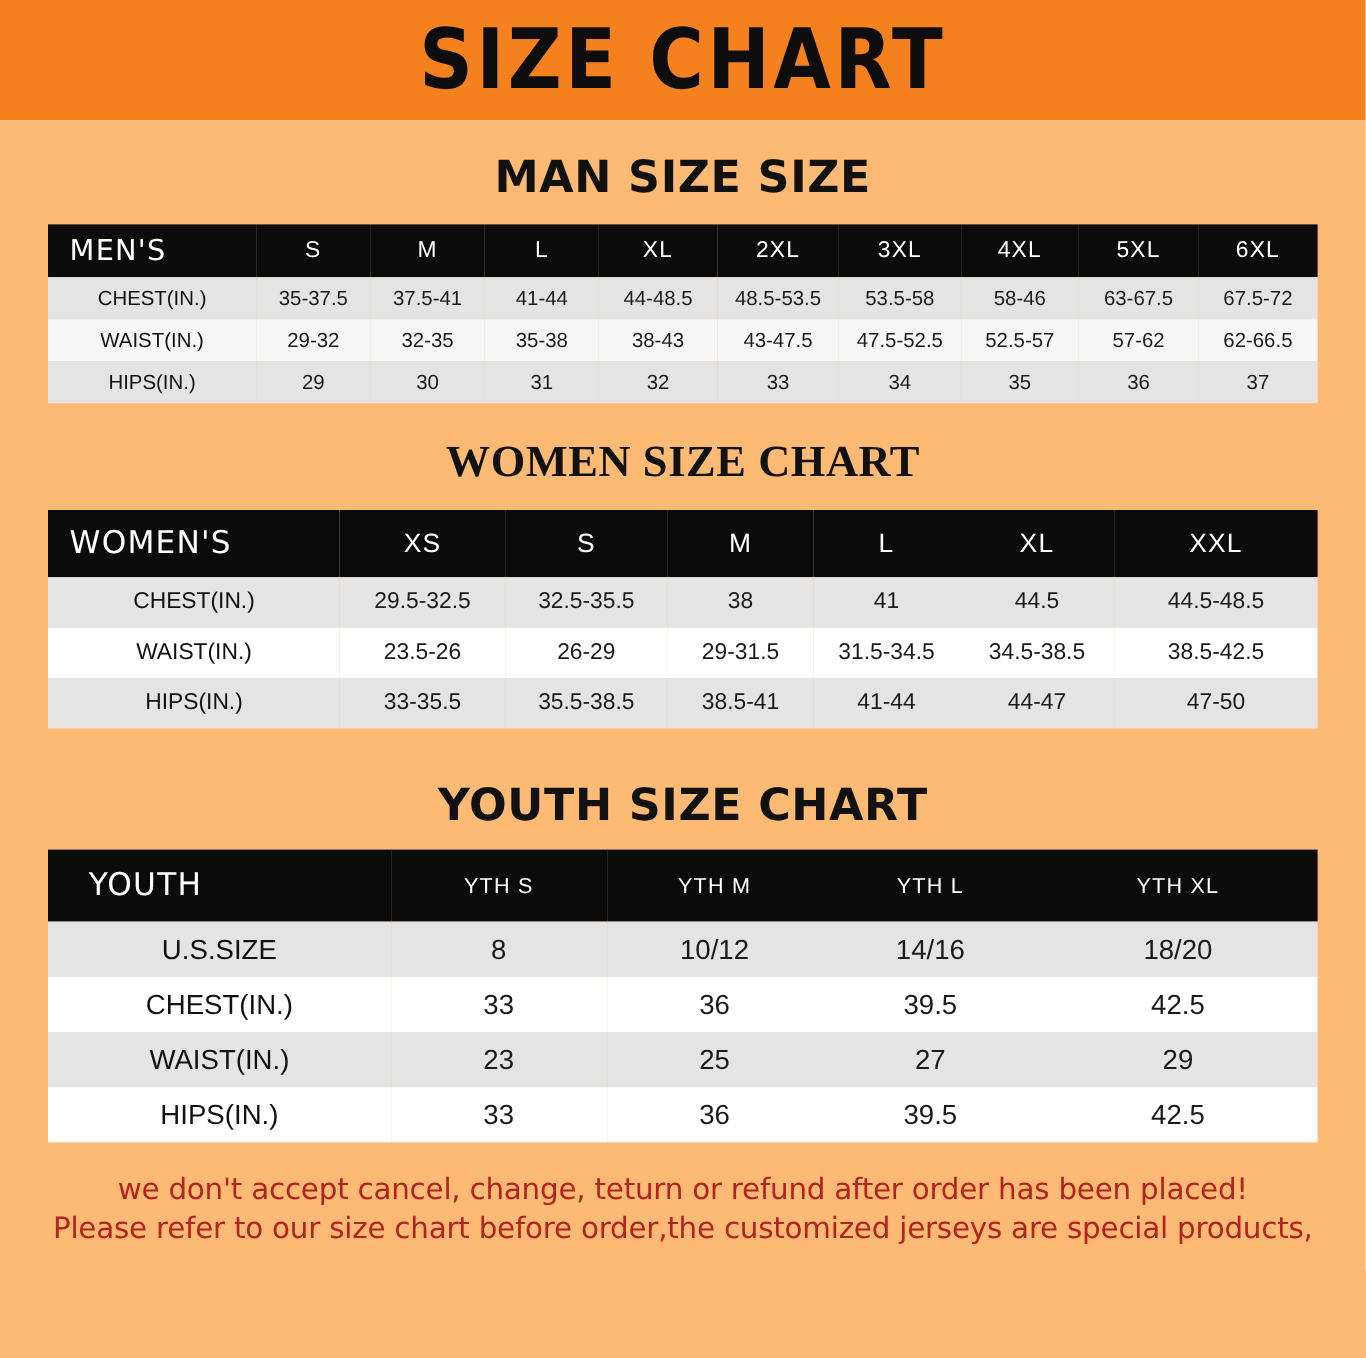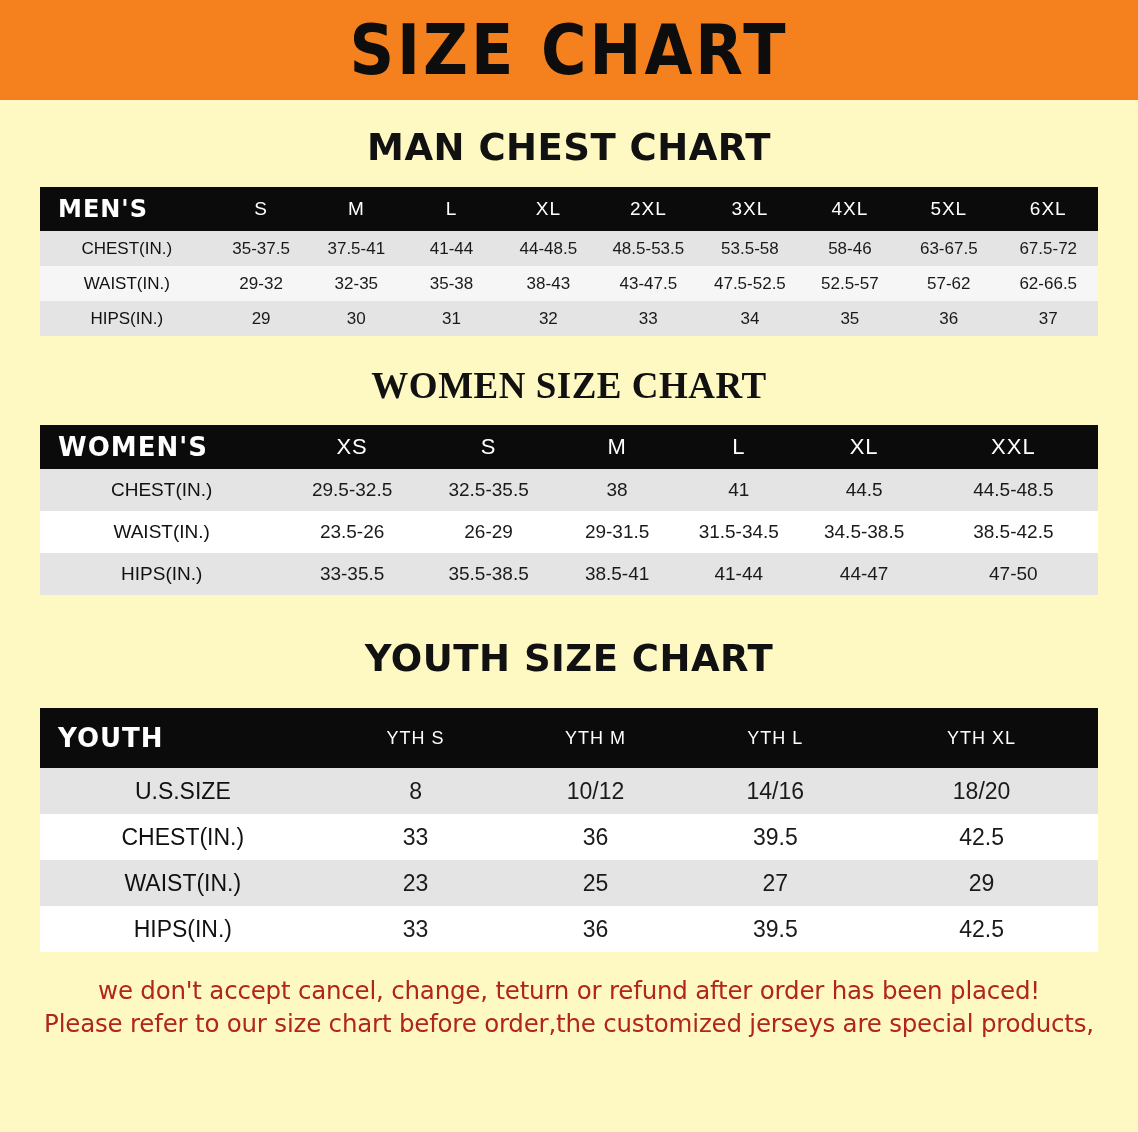--- a/index.html
+++ b/index.html
@@ -10,21 +10,21 @@
     width: 1138px;
     height: 1132px;
     background: #ffffff;
     font-family: "Liberation Sans", sans-serif;
     overflow: hidden;
   }
   .page {
     position: relative;
     width: 1138px;
     height: 1132px;
-    background: #fef9c3;
+    background: #fdba74;
   }
   
   .banner {
     width: 100%;
     height: 100px;
     background: #f5811e;
     display: flex;
     align-items: center;
     justify-content: center;
   }
@@ -42,21 +42,21 @@
     text-align: center;
     font-family: "DejaVu Sans", sans-serif;
     font-weight: bold;
     font-size: 37px;
     color: #111111;
     letter-spacing: 0.5px;
     margin: 0;
   }
   .mst { padding-top: 26px; padding-bottom: 18px; }
   .wst { padding-top: 28px; padding-bottom: 18px; font-family: Liberation Serif, serif; }
-  .yst { padding-top: 42px; padding-bottom: 28px; }
+  .yst { padding-top: 42px; padding-bottom: 16px; }
 
   
   .tbl-wrap {
     padding: 0 40px;
   }
   table.sz {
     width: 100%;
     border-collapse: collapse;
     table-layout: fixed;
   }
@@ -71,21 +71,21 @@
   }
   table.sz thead th {
     color: #ffffff;
     font-family: "Liberation Sans", sans-serif;
     font-weight: normal;
     font-size: 19px;
     letter-spacing: 1px;
   }
   table.sz thead th.first {
     font-family: "DejaVu Sans", sans-serif;
-    font-weight: bold;
+    font-weight: normal;
     font-size: 23px;
     text-align: left;
     padding-left: 18px;
     letter-spacing: 1px;
   }
   table.sz tbody td {
     font-size: 17px;
     color: #1a1a1a;
     font-family: "Liberation Sans", sans-serif;
   }
@@ -96,27 +96,27 @@
   .row-a { background: #e4e4e4; }
   .row-b { background: #f6f6f6; }
   .row-w { background: #ffffff; }
 
   
   #men-table thead th { height: 44px; }
   #men-table tbody td { height: 35px; }
   #men-table thead th.first { font-size: 24px; }
 
   
-  #women-table thead th { height: 44px; font-size: 22px; }
+  #women-table thead th { height: 56px; font-size: 22px; }
   #women-table thead th.first { font-size: 26px; padding-left: 18px; }
   #women-table tbody td { height: 42px; font-size: 19px; }
 
   
   #youth-table thead th { height: 60px; font-size: 18px; }
-  #youth-table thead th.first { font-size: 26px; padding-left: 18px; margin-top: 44px; }
+  #youth-table thead th.first { font-size: 26px; padding-left: 34px; margin-top: 44px; }
   #youth-table tbody td { height: 46px; font-size: 23px; }
 
   
   .note {
     padding: 22px 40px 0 40px;
     color: #b1241f;
     font-family: "DejaVu Sans", sans-serif;
     font-size: 24.5px;
     line-height: 1.35;
     text-align: center;
@@ -126,21 +126,21 @@
 </style>
 </head>
 <body>
 
 <div class="page">
 
   <div class="banner">
     <div class="banner-title">SIZE CHART</div>
   </div>
 
-  <h2 class="section-title mst">MAN CHEST CHART</h2>
+  <h2 class="section-title mst">MAN SIZE SIZE</h2>
   <div class="tbl-wrap">
     <table class="sz" id="men-table">
       <colgroup>
         <col style="width:16.4%">
           <col style="width:9.0%">
           <col style="width:9.0%">
           <col style="width:9.0%">
         <col style="width:9.3%">
           <col style="width:9.6%">
           <col style="width:9.6%">

